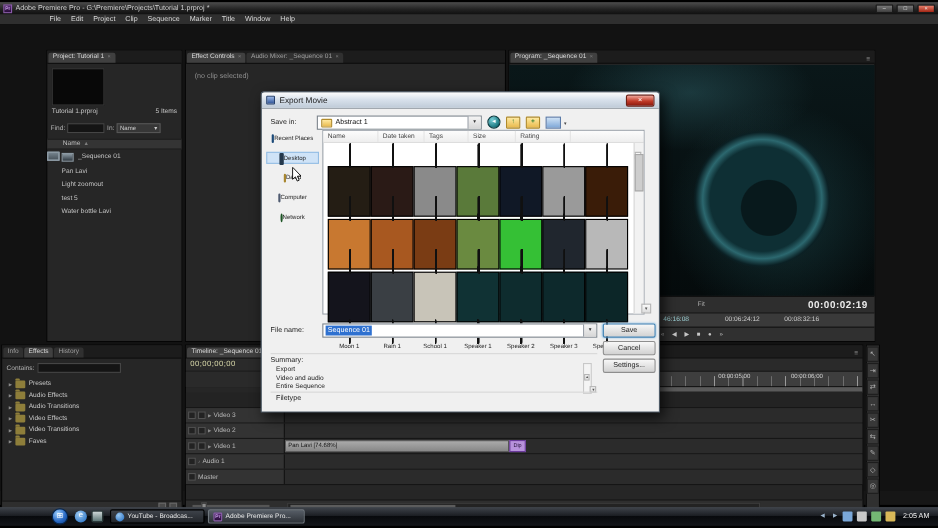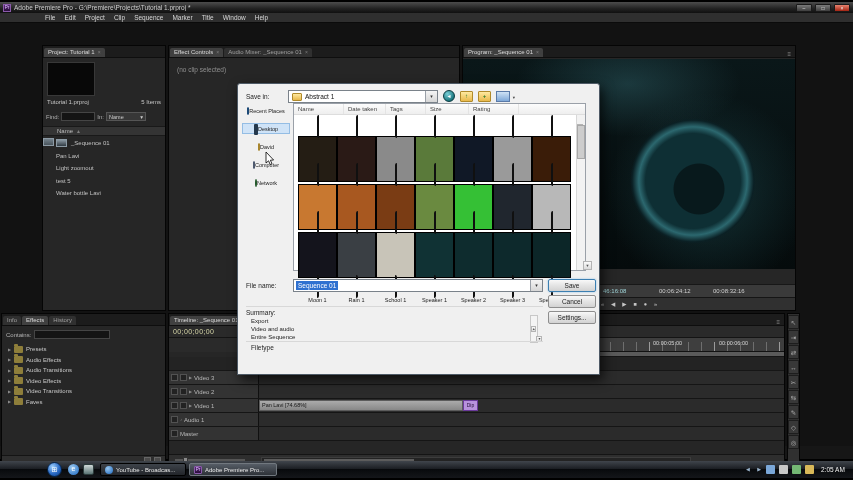--- a/index.html
+++ b/index.html
@@ -268,20 +268,24 @@
 
     <div id="p-pm" class="panel">
       <div class="tabs">
         <span class="tab on">
           <span>Program: _Sequence 01</span>
           <span class="tx">×</span>
         </span>
         <span class="pmenu">≡</span>
       </div>
       <div id="pm-video"></div>
+      <div id="pm-bar1">
+        <span id="pm-fit">Fit</span>
+        <span id="pm-tc-big">00:00:02:19</span>
+      </div>
       <div id="pm-bar2">
         <span id="pm-tca">46:16:08</span>
         <span id="pm-tcb">00:06:24:12</span>
         <span id="pm-tcc">00:08:32:16</span>
       </div>
       <div id="pm-trans">
         <span class="tbtn">«</span>
           <span class="tbtn">◀</span>
           <span class="tbtn">▶</span>
           <span class="tbtn">■</span>
@@ -428,20 +432,25 @@
         <div class="tool">⇆</div>
         <div class="tool">✎</div>
         <div class="tool">◇</div>
         <div class="tool">◎</div>
     </div>
 
   </div>
 </div>
 
 <div id="dlg">
+  <div id="dlg-tb">
+    <span id="dlg-ico"></span>
+    <span class="dtt">Export Movie</span>
+    <span id="dlg-close">×</span>
+  </div>
   <div id="dbody">
     <div id="row-savein">
       <span class="dlabel" id="lb-savein">Save in:</span>
       <span id="cb-savein">
         <span class="mini-folder"></span>
         <span class="val">Abstract 1</span>
         <span class="ddbtn">▾</span>
       </span>
       <span id="tbar-icons">
         <span id="ic-back">◂</span>

